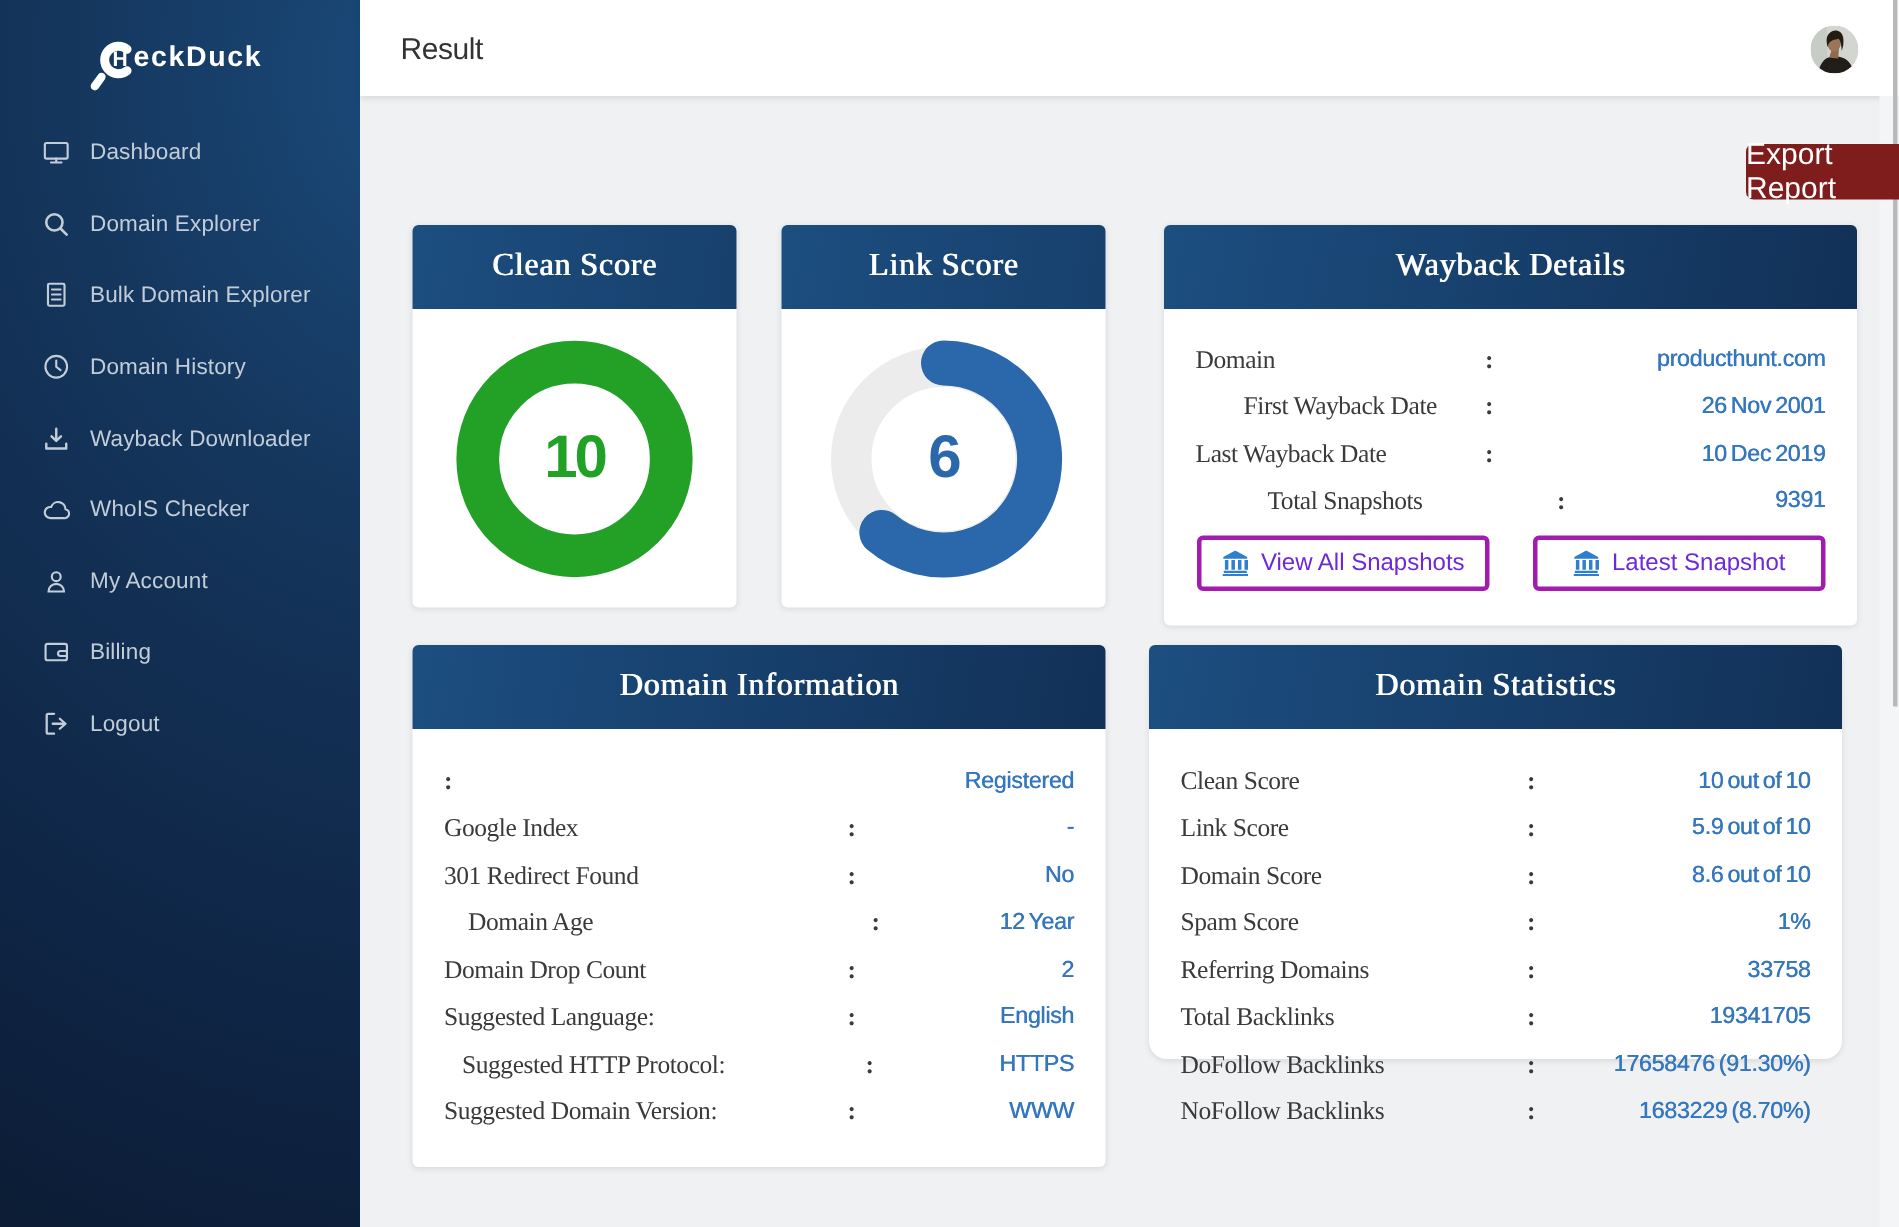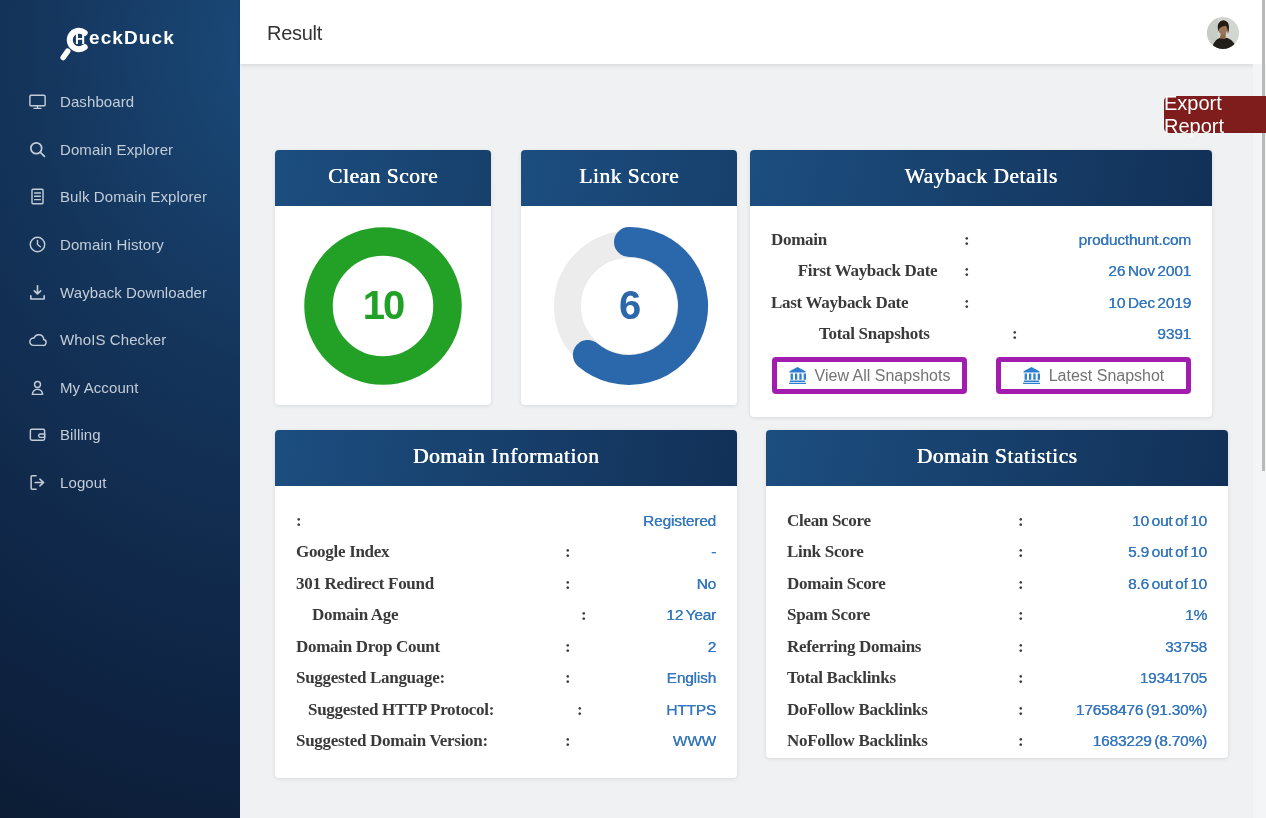--- a/index.html
+++ b/index.html
@@ -31,37 +31,37 @@
     border-radius:5px; color:#fff; font-size:20px; display:flex; align-items:center; justify-content:center; }
 
   
   .card { position:absolute; background:#fff; border-radius:4px; box-shadow:0 1px 4px rgba(0,0,0,.10); }
   .hd { height:56px; padding-bottom:4px; border-radius:4px 4px 0 0; display:flex; align-items:center; justify-content:center;
     color:#fff; font-family:"Liberation Serif", serif; font-size:21.5px; letter-spacing:.5px; text-shadow:.6px 0 0 currentColor;
     background-image:linear-gradient(100deg, #1c4e80, #0c2040); background-size:720px 130%; background-repeat:no-repeat; }
 
   #cardClean { left:275px; top:150px; width:216px; height:255px; }
   #cardLink  { left:521px; top:150px; width:216px; height:255px; }
-  #cardWay   { left:750px; top:150px; width:462px; height:267px; }
+  #cardWay   { left:776px; top:150px; width:462px; height:267px; }
   #cardInfo  { left:275px; top:430px; width:462px; height:348px; }
-  #cardStat  { left:766px; top:430px; width:462px; height:328px; }
+  #cardStat  { left:766px; top:430px; width:462px; height:276px;border-radius:12px; }
 
   .donutwrap { position:absolute; }
   .dnum { position:absolute; width:100%; text-align:center; font-weight:bold; font-size:40px; letter-spacing:-2px; }
 
   
   .tbody { position:absolute; left:21px; right:21px; }
   .trow { height:31.5px; display:flex; align-items:center; }
-  .lbl { font-family:"Liberation Serif", serif; font-weight:bold; font-size:17px; color:#3a3a3a; letter-spacing:-.3px; white-space:nowrap; }
+  .lbl { font-family:"Liberation Serif", serif; font-weight:normal; font-size:17px; color:#3a3a3a; letter-spacing:-.3px; white-space:nowrap; }
   .dot { font-family:"Liberation Serif", serif; font-weight:bold; font-size:17px; color:#3a3a3a; }
   .val { flex:1; text-align:right; color:#3577bf; font-size:15.5px; letter-spacing:-.2px; word-spacing:-1.5px; white-space:nowrap; text-shadow:.3px 0 0 currentColor; }
 
   
-  .wbtn { position:absolute; top:207px; height:37px; border:5px solid #a21caf; border-radius:4px;
-    color:#737373; font-size:16px; display:flex; align-items:center; justify-content:center; background:#fff; }
+  .wbtn { position:absolute; top:207px; height:37px; border:3px solid #a21caf; border-radius:4px;
+    color:#6d28d9; font-size:16px; display:flex; align-items:center; justify-content:center; background:#fff; }
   .wbtn svg { margin-right:9px; }
 </style>
 </head>
 <body>
 
 <div id="sidebar">
   <div id="logo">
     <svg width="150" height="42" viewBox="0 0 150 42" style="position:absolute; left:58px; top:21px;">
       <g fill="none" stroke="#ffffff">
         <path d="M26.7 11.8 A 9.2 9.2 0 1 0 26.7 26.2" stroke-width="6" stroke-linecap="round"></path>

